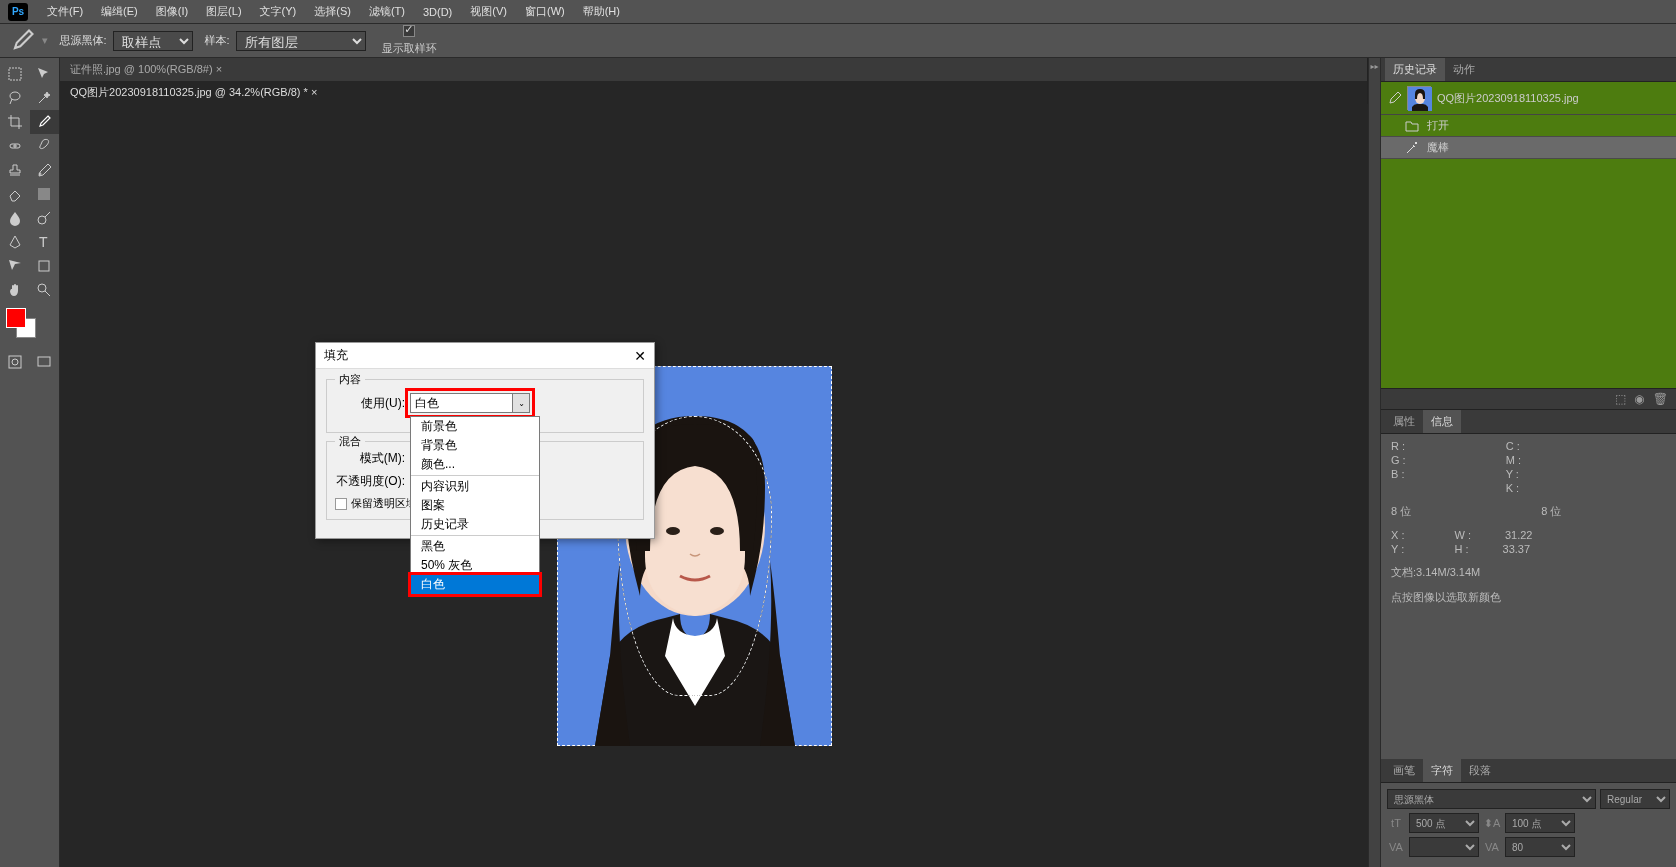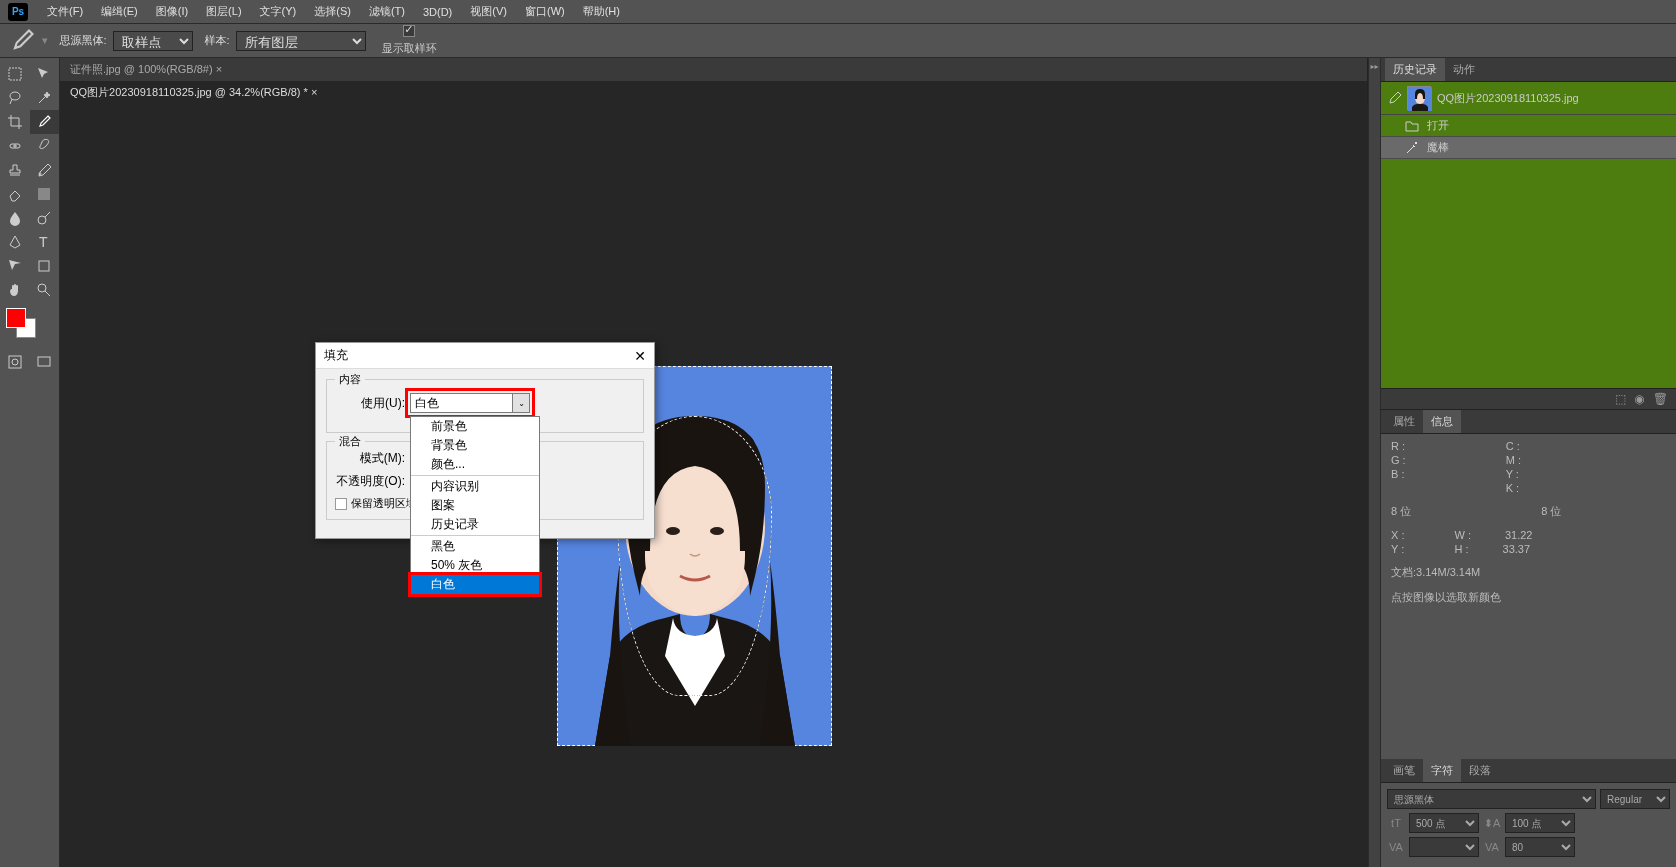--- a/index.html
+++ b/index.html
@@ -59,21 +59,21 @@
 .field-label { text-align: right; width: 70px; }
 .red-highlight { border: 3px solid #ff0000; padding: 2px; display: inline-block; }
 .win-select { width: 120px; height: 20px; border: 1px solid #7a7a7a; background: #fff; font-size: 12px; position: relative; padding-left: 4px; display: flex; align-items: center; }
 .win-select::after { content: ""; position: absolute; right: 0; top: 0; width: 16px; height: 100%; border-left: 1px solid #7a7a7a; background: #e1e1e1; }
 .win-select-arrow { position: absolute; right: 4px; top: 50%; transform: translateY(-50%); font-size: 8px; z-index: 2; }
 .checkbox-row { display: flex; align-items: center; gap: 4px; font-size: 11px; }
 .win-chk { width: 12px; height: 12px; border: 1px solid #999; background: #fff; }
 
 
 .dropdown-list { position: absolute; left: 350px; top: 358px; width: 130px; background: #fff; border: 1px solid #7a7a7a; color: #000; font-size: 12px; z-index: 200; }
-.dd-item { padding: 1px 20px; cursor: pointer; }
+.dd-item { padding: 1px 10px; cursor: pointer; }
 .dd-item.selected { background: #0078d7; color: #fff; }
 .dd-sep { border-top: 1px solid #ccc; margin: 1px 0; }
 .red-box-dd { border: 3px solid #ff0000; margin: -3px; }
 
 
 .right-panels { width: 296px; background: #535353; display: flex; flex-direction: column; border-left: 1px solid #2a2a2a; }
 .panel-tabs { height: 24px; background: #3a3a3a; display: flex; align-items: flex-end; padding-left: 4px; border-bottom: 1px solid #222; }
 .panel-tab { padding: 4px 8px; color: #aaa; font-size: 11px; }
 .panel-tab.active { background: #535353; color: #ddd; }
 .history-panel { flex: 0 0 auto; height: 306px; background: #4d7c0f; }

